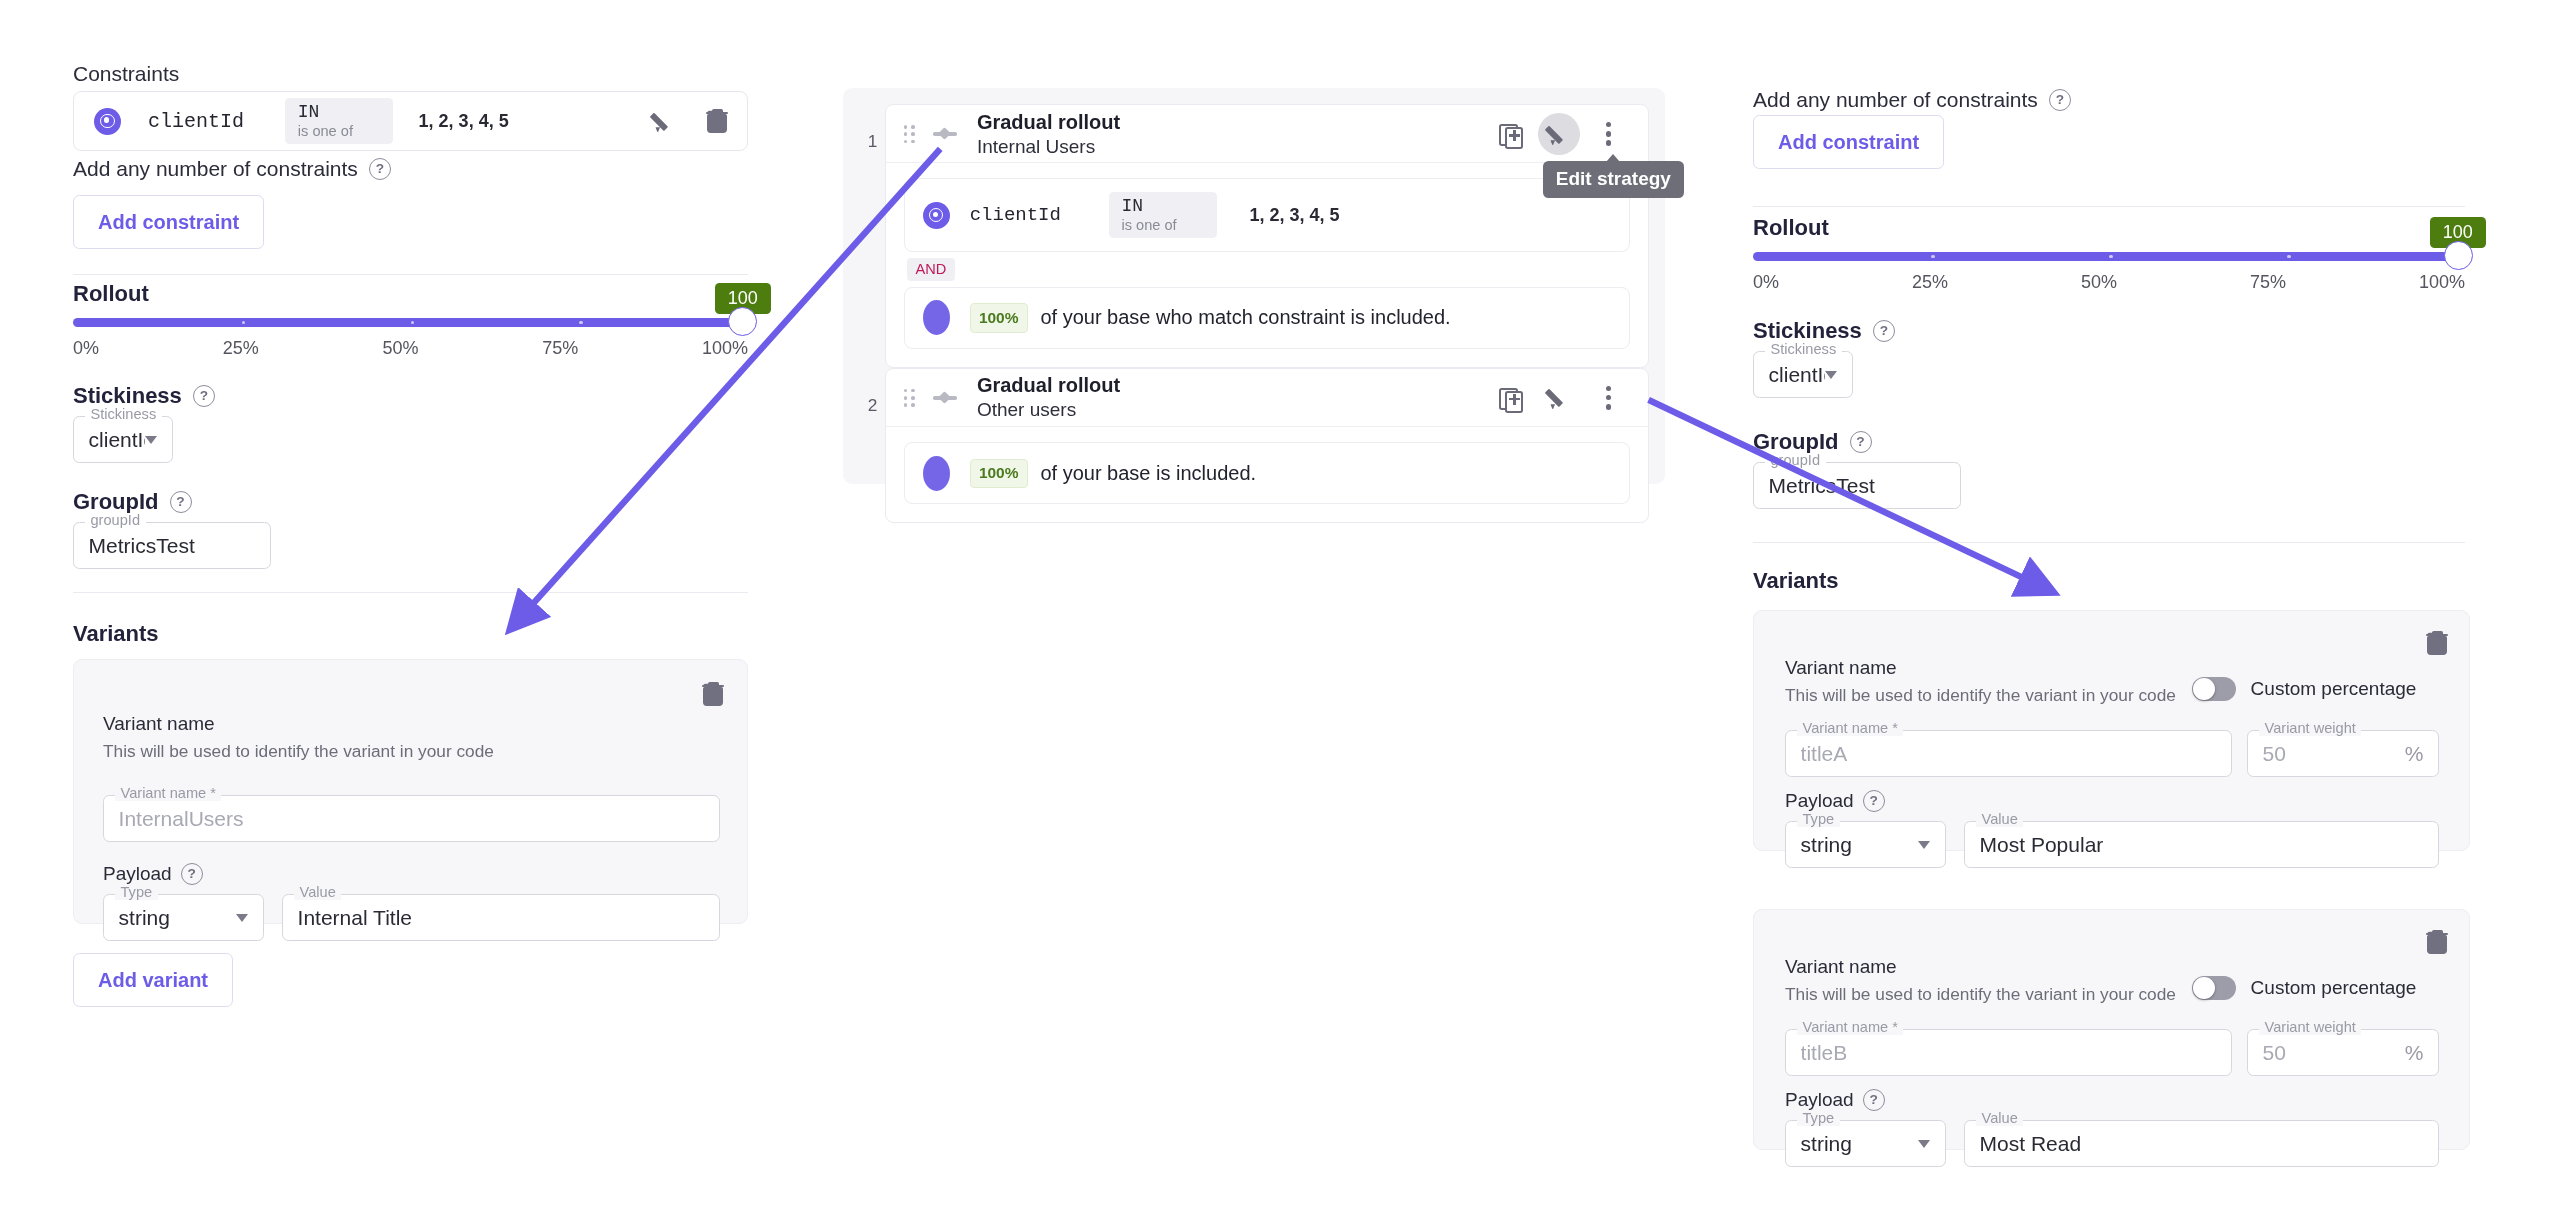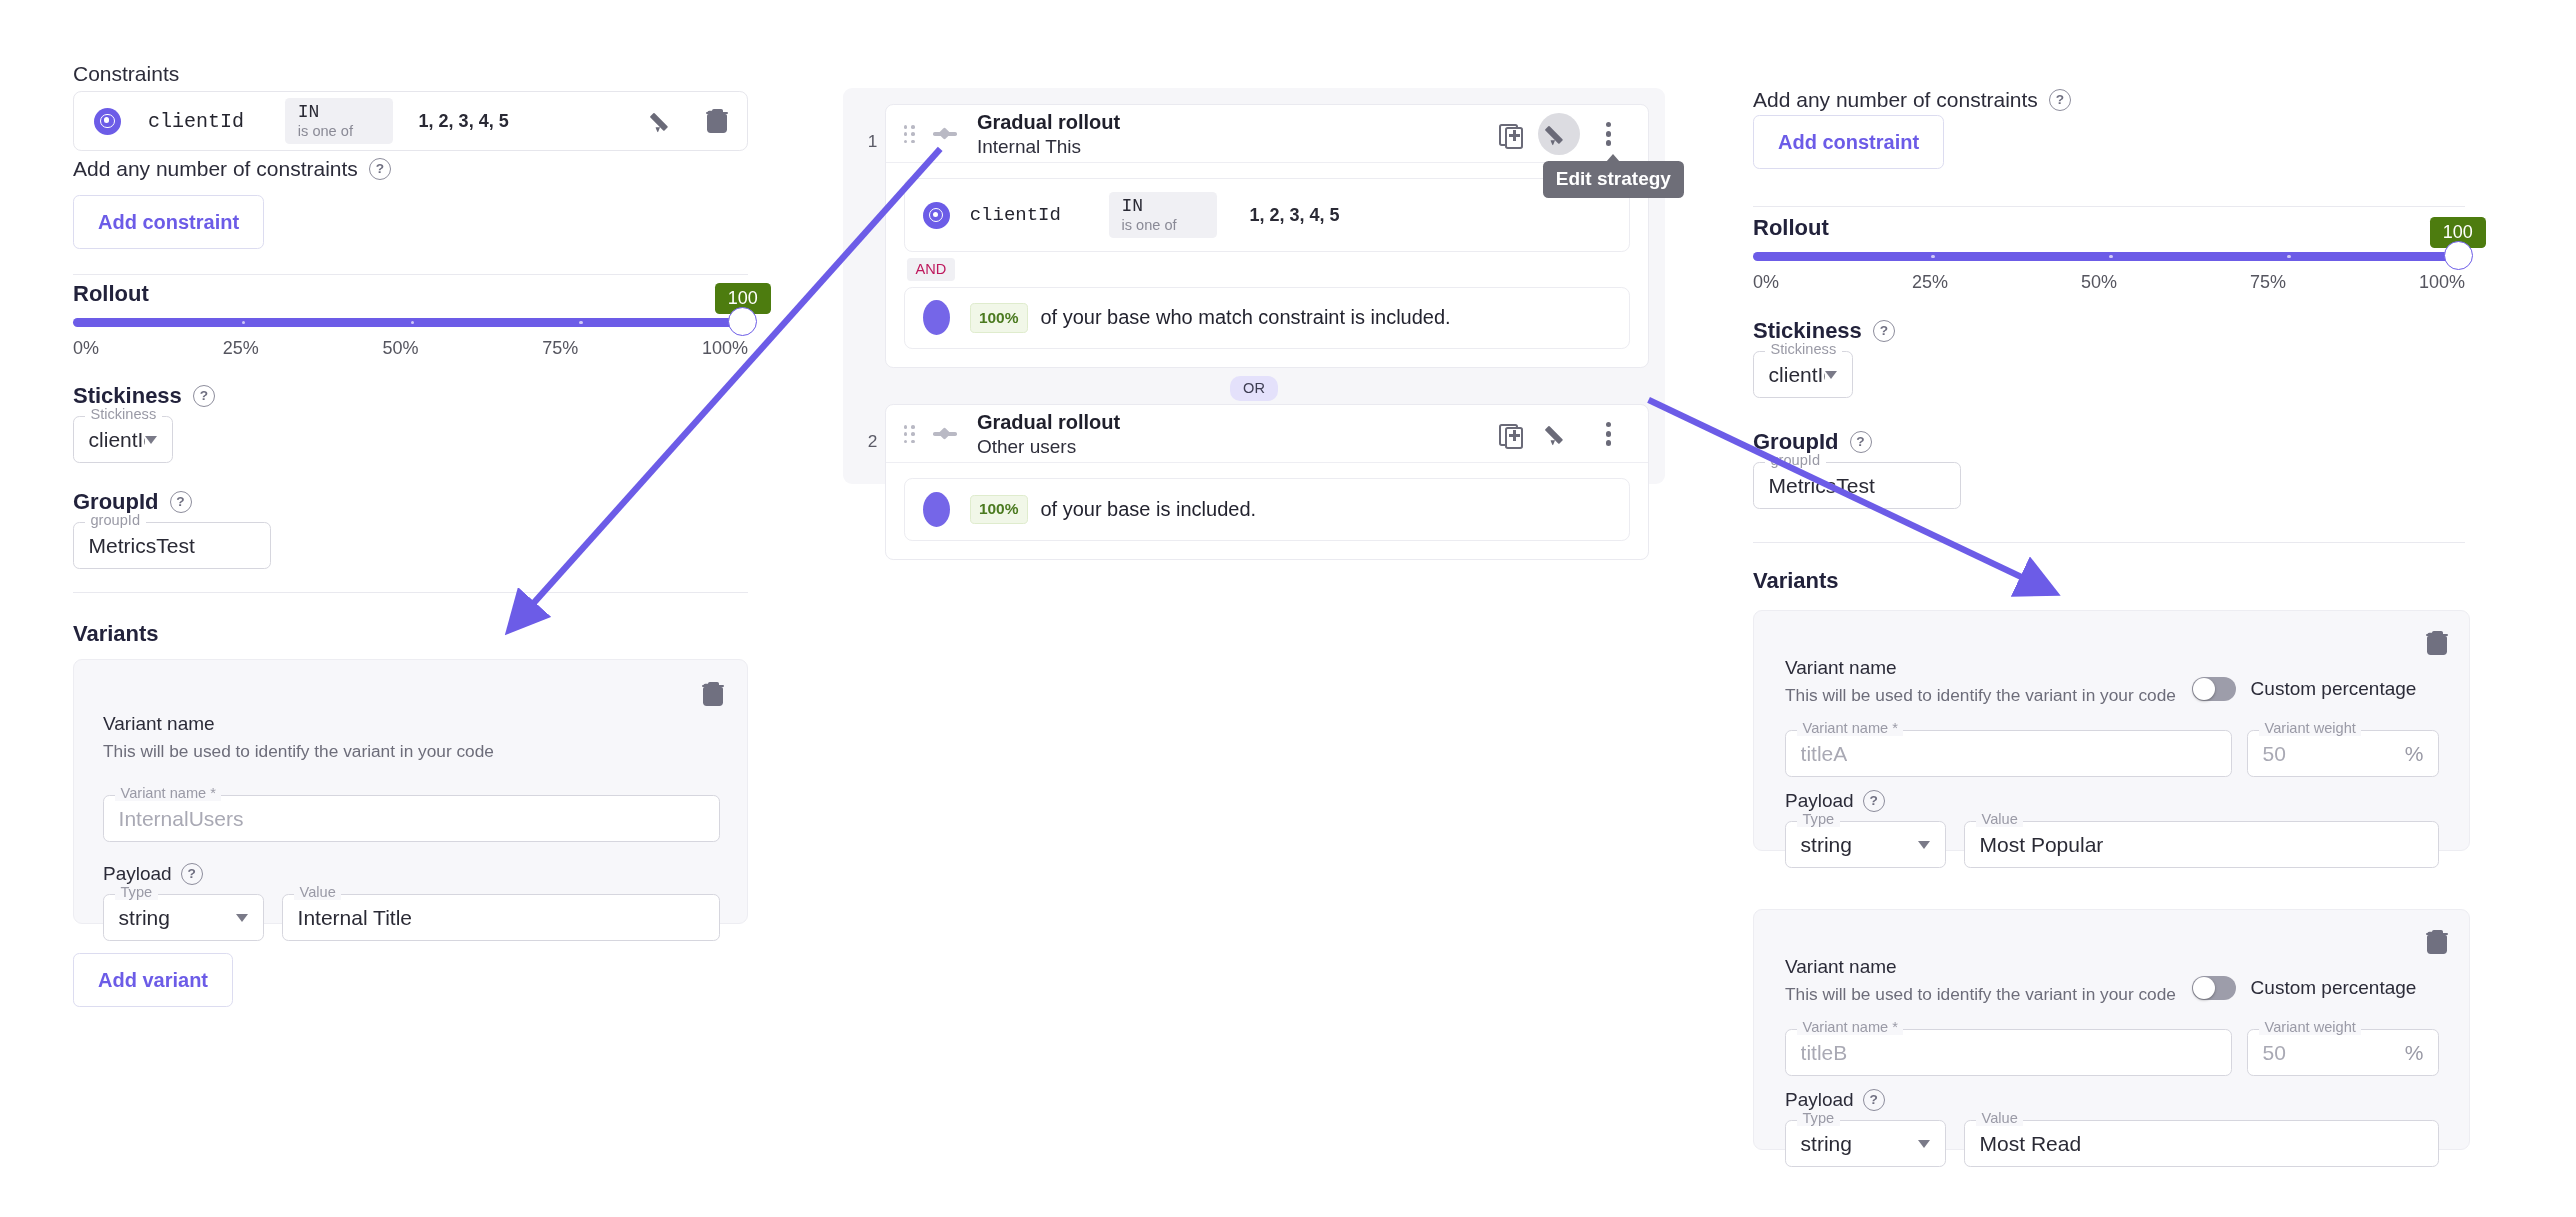--- a/index.html
+++ b/index.html
@@ -467,21 +467,21 @@
               <i></i>
               <i></i>
               <i></i>
               <i></i>
               <i></i>
               <i></i>
             </span>
           <span class="strat-glyph" style="margin-left:16.4px;"></span>
           <div style="margin-left:20px;">
             <div class="strat-title">Gradual rollout</div>
-            <div class="strat-sub">Internal This</div>
+            <div class="strat-sub">Internal Users</div>
           </div>
           <div class="head-actions">
             <span class="icon-btn">
                 <span class="copy-icon">
                   <span class="copy-plus"></span>
                 </span>
               </span>
             <span class="icon-btn active">
                 <span class="pencil"></span>
               </span>
@@ -509,23 +509,20 @@
           <span class="and-chip">AND</span>
           <div class="inner-box">
             <span class="rollout-blob"></span>
             <span class="pct-chip">100%</span>
             <span class="rollout-text" style="margin-left:-7.3px;">of your base who match constraint is included.</span>
           </div>
         </div>
       </div>
     </div>
 
-    <div style="display:flex;justify-content:center;margin:7.3px 0 3.7px;">
-      <span class="or-chip">OR</span>
-    </div>
 
     <div style="display:flex;align-items:flex-start;">
       <div class="idx-num" style="margin-top:27px;margin-right:7.3px;">2</div>
       <div class="strategy-card" style="flex:1;">
         <div class="strategy-head">
           <span class="drag-dots">
               <i></i>
               <i></i>
               <i></i>
               <i></i>

